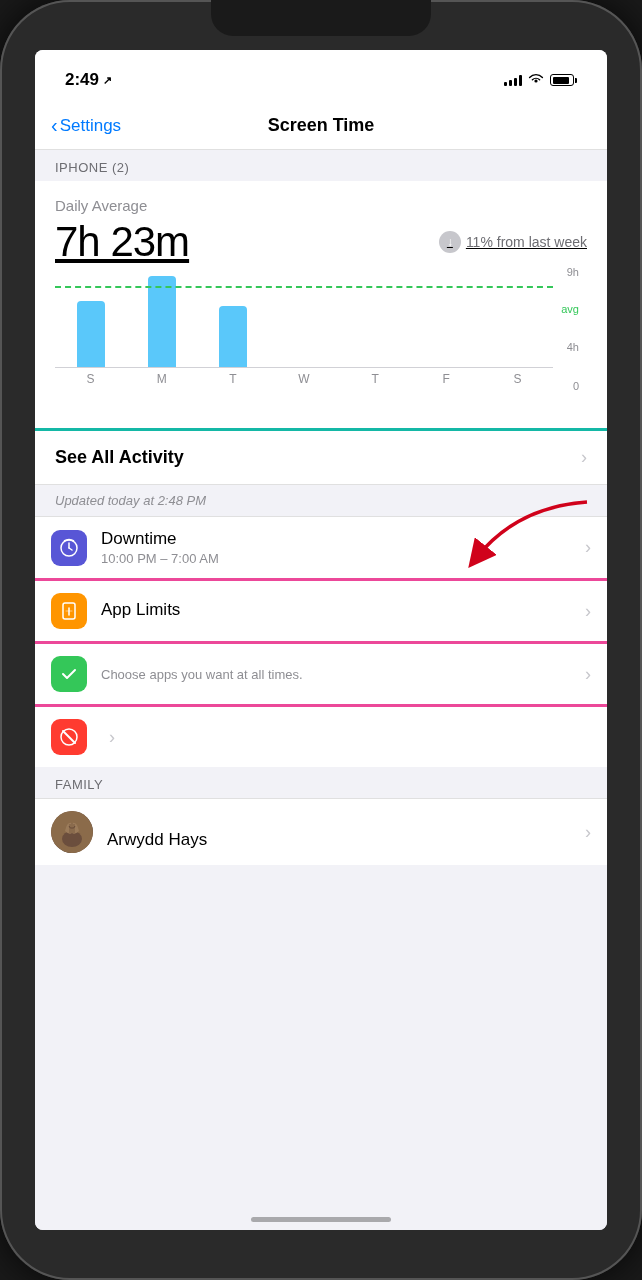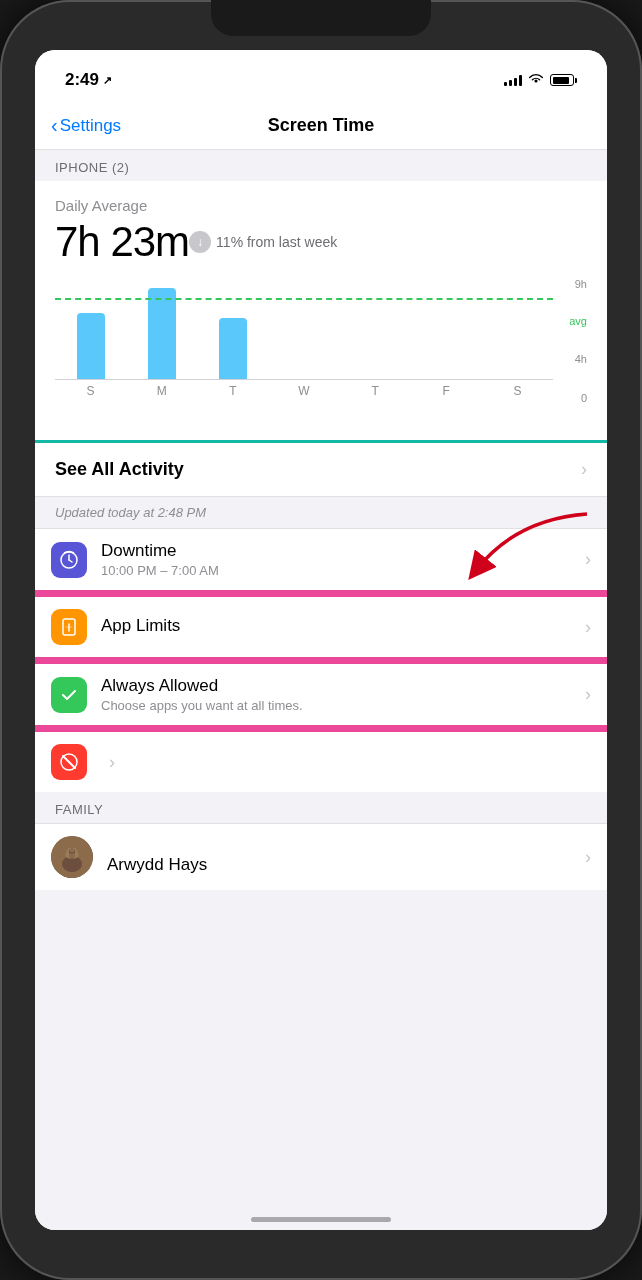--- a/index.html
+++ b/index.html
@@ -46,21 +46,21 @@
       width: 6px; height: 60px;
       background: #444;
       border-radius: 3px 0 0 3px;
       box-shadow: 0 80px 0 #444, 0 150px 0 #444;
     }
 
     .screen {
       width: 572px;
       height: 1180px;
       background: #f2f2f7;
-      border-radius: 20px;
+      border-radius: 8px;
       overflow: hidden;
       position: relative;
     }
 
     
     .status-bar {
       display: flex;
       justify-content: space-between;
       align-items: center;
       padding: 16px 30px 8px;
@@ -196,21 +196,22 @@
 
     .daily-label {
       font-size: 15px;
       color: #8e8e93;
       margin-bottom: 4px;
     }
 
     .daily-time-row {
       display: flex;
       align-items: center;
-      margin-bottom: 12px;
+      justify-content: space-between;
+      text-decoration: underline;
     }
 
     .daily-time {
       font-size: 42px;
       font-weight: 300;
       color: #000;
       letter-spacing: -1px;
     }
 
     .change-indicator {
@@ -319,21 +320,21 @@
     
     .menu-list {
       background: #fff;
       border-radius: 0;
     }
 
     .menu-item {
       display: flex;
       align-items: center;
       padding: 12px 16px;
-      border-bottom: 7px solid #ec4899;
+      border-bottom: 3px solid #ec4899;
       background: #fff;
       position: relative;
     }
 
     .menu-item:last-child {
       border-bottom: none;
     }
 
     .menu-icon {
       width: 36px;
@@ -514,21 +515,21 @@
               <div class="bar" style="height: 0%;"></div>
             </div>
             <div class="bar-col">
               <div class="bar" style="height: 0%;"></div>
             </div>
             <div class="bar-col">
               <div class="bar" style="height: 0%;"></div>
             </div>
           </div>
 
-          <div style="position:absolute; right:0; top:0; height:calc(100% - 24px); width:30px; display:flex; flex-direction:column; justify-content:space-between; align-items:flex-end;">
+          <div style="position:absolute; right:8px; top:0; height:calc(100% - 24px); width:30px; display:flex; flex-direction:column; justify-content:space-between; align-items:flex-end;">
             <span style="font-size:11px; color:#8e8e93;">9h</span>
             <span style="font-size:11px; color:#34c759; margin-top:-2px;">avg</span>
             <span style="font-size:11px; color:#8e8e93;">4h</span>
             <span style="font-size:11px; color:#8e8e93;">0</span>
           </div>
 
           <div class="chart-x-labels">
             <span class="chart-x-label">S</span>
             <span class="chart-x-label">M</span>
             <span class="chart-x-label">T</span>
@@ -590,21 +591,20 @@
           <span class="menu-chevron">›</span>
         </div>
 
         <div class="menu-item">
           <div class="menu-icon icon-green">
             <svg width="22" height="22" viewBox="0 0 22 22" fill="white">
               <polyline points="5,11 9,15 17,7" stroke="white" stroke-width="2" fill="none" stroke-linecap="round" stroke-linejoin="round"></polyline>
             </svg>
           </div>
           <div class="menu-text">
-            <div class="menu-title">Always Allowed</div>
             <div class="menu-subtitle">Choose apps you want at all times.</div>
           </div>
           <span class="menu-chevron">›</span>
         </div>
 
         <div class="menu-item">
           <div class="menu-icon icon-red">
             <svg width="22" height="22" viewBox="0 0 22 22" fill="white">
               <circle cx="11" cy="11" r="8" stroke="white" stroke-width="1.5" fill="none"></circle>
               <line x1="5" y1="5" x2="17" y2="17" stroke="white" stroke-width="2" stroke-linecap="round"></line>

